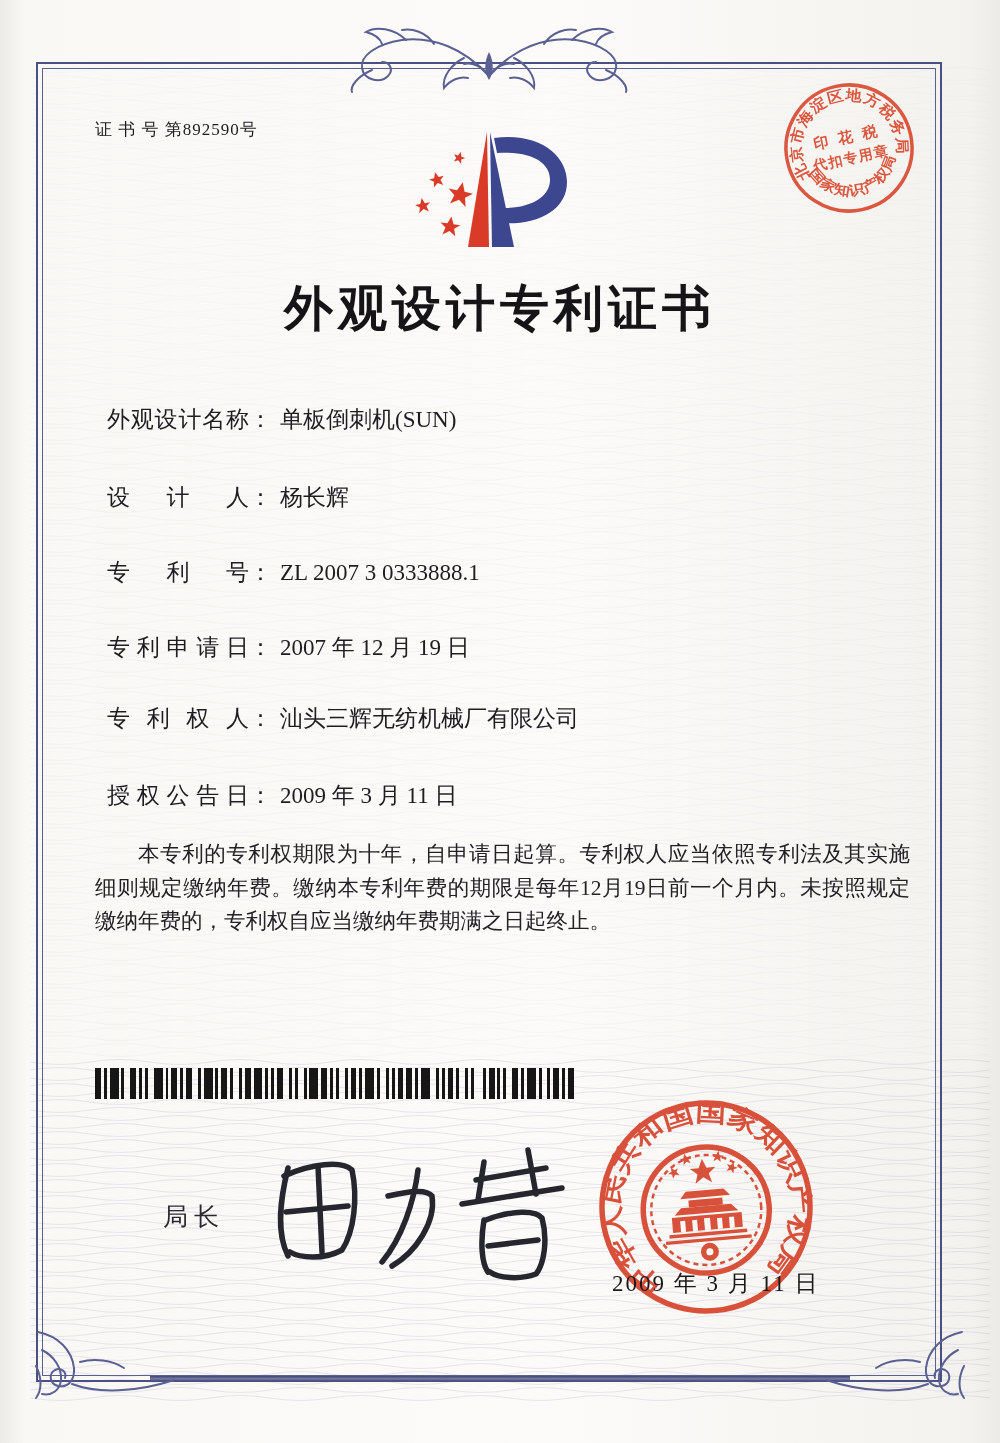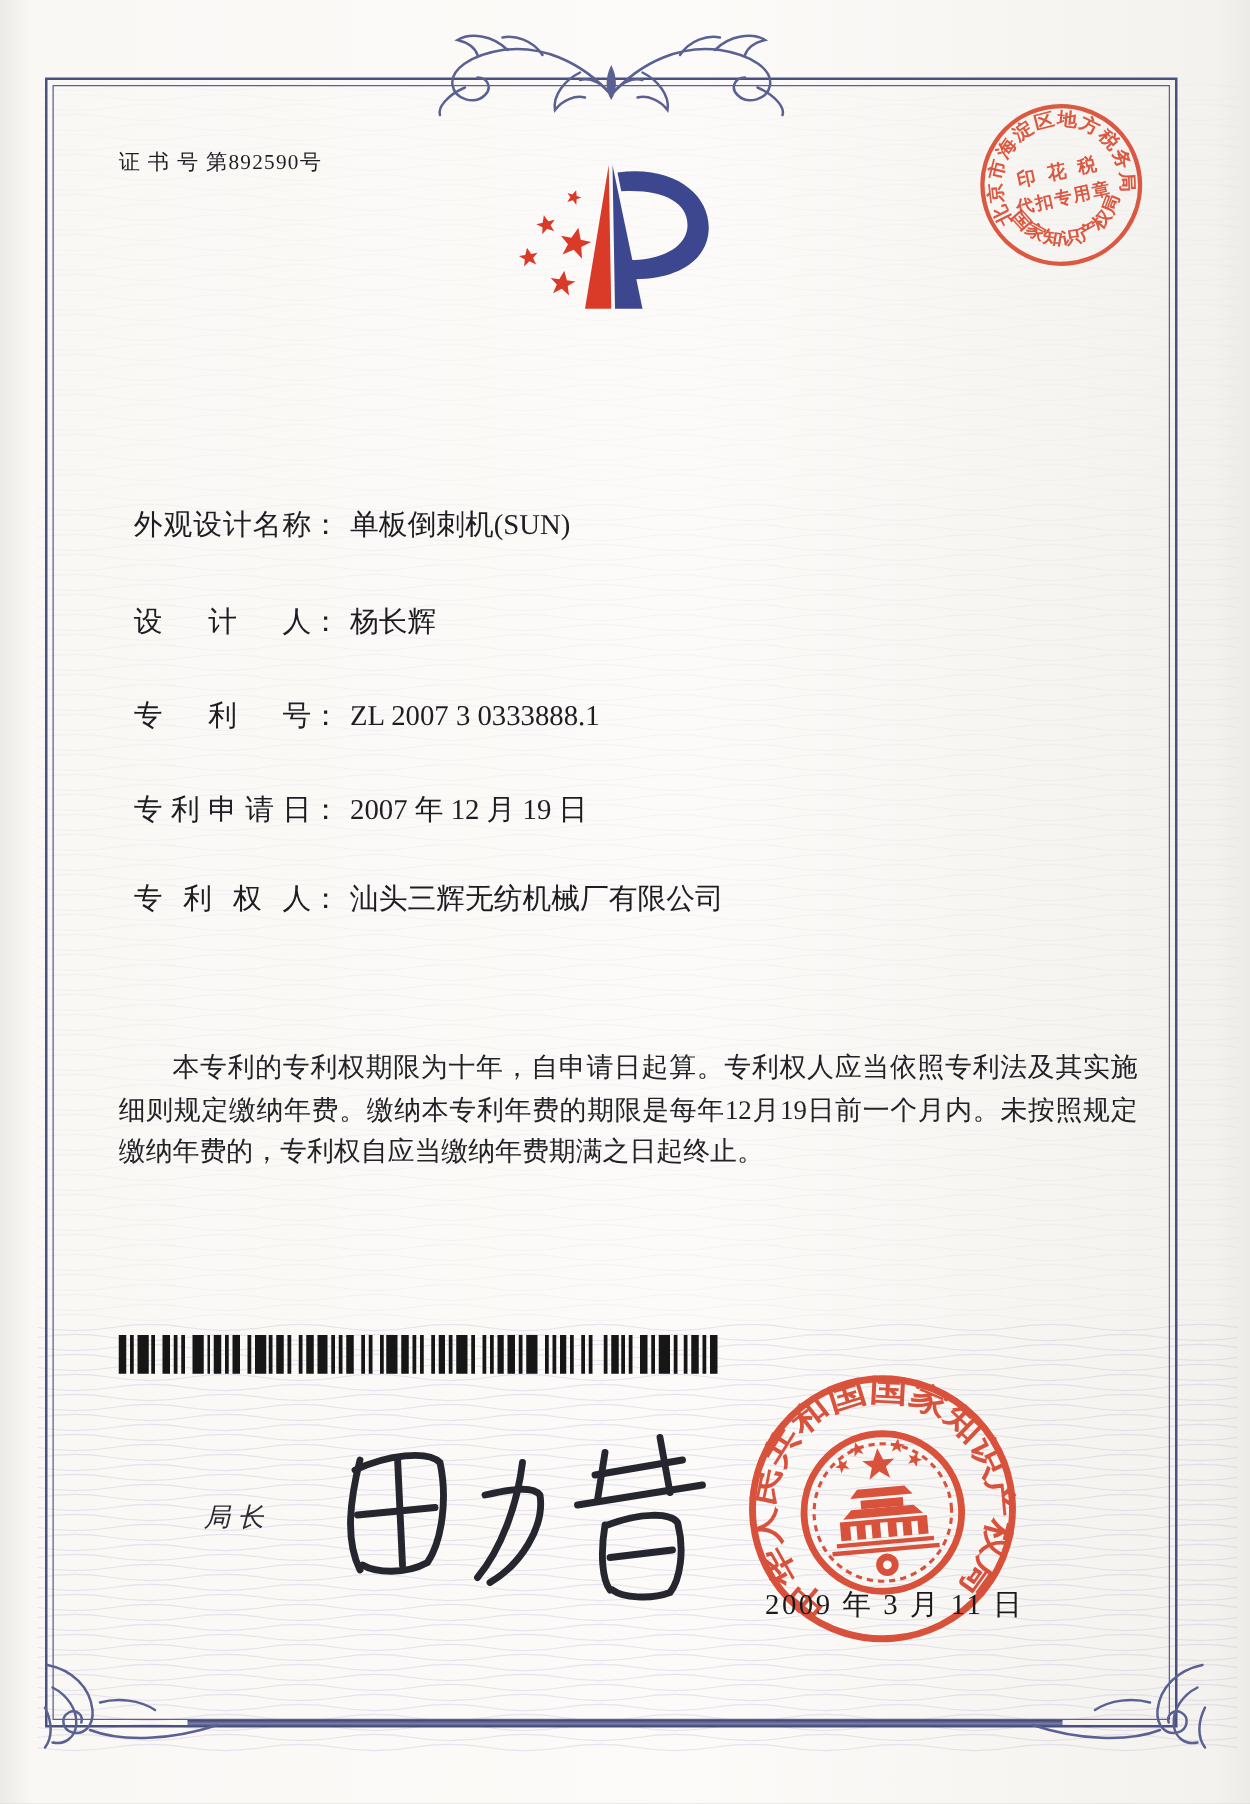--- a/index.html
+++ b/index.html
@@ -42,21 +42,21 @@
   .body-text {
     left:95px; top:838px; width:815px; font-size:21.5px; line-height:33.5px;
     text-align:justify; color:#232327;
   }
   .body-text p { text-indent:2em; margin:0; }
   #barcode {
     left:95px; top:1068px; width:482px; height:31px; display:flex; align-items:stretch;
   }
   #barcode .bar { background:#161616; height:100%; }
   #barcode .gap { height:100%; }
-  .chief-label { left:163px; top:1200px; font-size:21px; letter-spacing:6px; color:#2a2a30;font-style:italic; }
+  .chief-label { left:163px; top:1200px; font-size:25px; letter-spacing:6px; color:#2a2a30; }
   .signature-svg { left:240px; top:1140px; }
   .seal-svg { left:571px; top:1072px; z-index:5; }
   .seal-date { left:612px; top:1268px; font-size:23px; letter-spacing:2px; z-index:6; color:#1a1a1a; }
   .footer-page { left:0; top:1336px; width:1000px; text-align:center; font-size:17px; letter-spacing:2px; z-index:6; }
   .tax-stamp-svg { left:771px; top:70px; z-index:5; }
 </style>
 </head>
 <body>
 
 <div id="page">
@@ -295,35 +295,39 @@
     <polygon points="85,6 66,121 87,121" fill="#d93b28"></polygon>
     <polygon points="88,6 90,121 112,121" fill="#3d478f"></polygon>
     <path d="M92,12 C138,6 165,30 165,56 C165,84 136,100 97,97 L98,82 C130,83 148,70 148,54 C148,35 127,25 95,27 Z" fill="#3d478f"></path>
     <use href="#starA" transform="translate(57,32) scale(0.62) rotate(18)" fill="#d93b28"></use>
     <use href="#starA" transform="translate(35,54) scale(0.80) rotate(-14)" fill="#d93b28"></use>
     <use href="#starA" transform="translate(58,69) scale(1.30) rotate(12)" fill="#d93b28"></use>
     <use href="#starA" transform="translate(21,80) scale(0.80) rotate(-10)" fill="#d93b28"></use>
     <use href="#starA" transform="translate(48,101) scale(1.05) rotate(8)" fill="#d93b28"></use>
   </svg>
 
+  <div class="content title">外观设计专利证书</div>
 
   <div class="content field-row" style="top:404px;">
     <span class="field-label">外观设计名称</span><span class="field-colon">：</span><span>单板倒刺机(SUN)</span>
   </div>
   <div class="content field-row" style="top:482px;">
     <span class="field-label">设计人</span><span class="field-colon">：</span><span>杨长辉</span>
   </div>
   <div class="content field-row" style="top:557px;">
     <span class="field-label">专利号</span><span class="field-colon">：</span><span>ZL 2007 3 0333888.1</span>
   </div>
   <div class="content field-row" style="top:632px;">
     <span class="field-label">专利申请日</span><span class="field-colon">：</span><span>2007 年 12 月 19 日</span>
   </div>
   <div class="content field-row" style="top:703px;">
     <span class="field-label">专利权人</span><span class="field-colon">：</span><span>汕头三辉无纺机械厂有限公司</span>
+  </div>
+  <div class="content field-row" style="top:780px;">
+    <span class="field-label">授权公告日</span><span class="field-colon">：</span><span>2009 年 3 月 11 日</span>
   </div>
 
   <div class="content body-text">
     <p>本专利的专利权期限为十年，自申请日起算。专利权人应当依照专利法及其实施细则规定缴纳年费。缴纳本专利年费的期限是每年12月19日前一个月内。未按照规定缴纳年费的，专利权自应当缴纳年费期满之日起终止。</p>
   </div>
 
   <div class="content" id="barcode">
       <div class="bar" style="width: 5.87805px;"></div>
       <div class="gap" style="width: 2.93902px;"></div>
       <div class="bar" style="width: 2.93902px;"></div>

